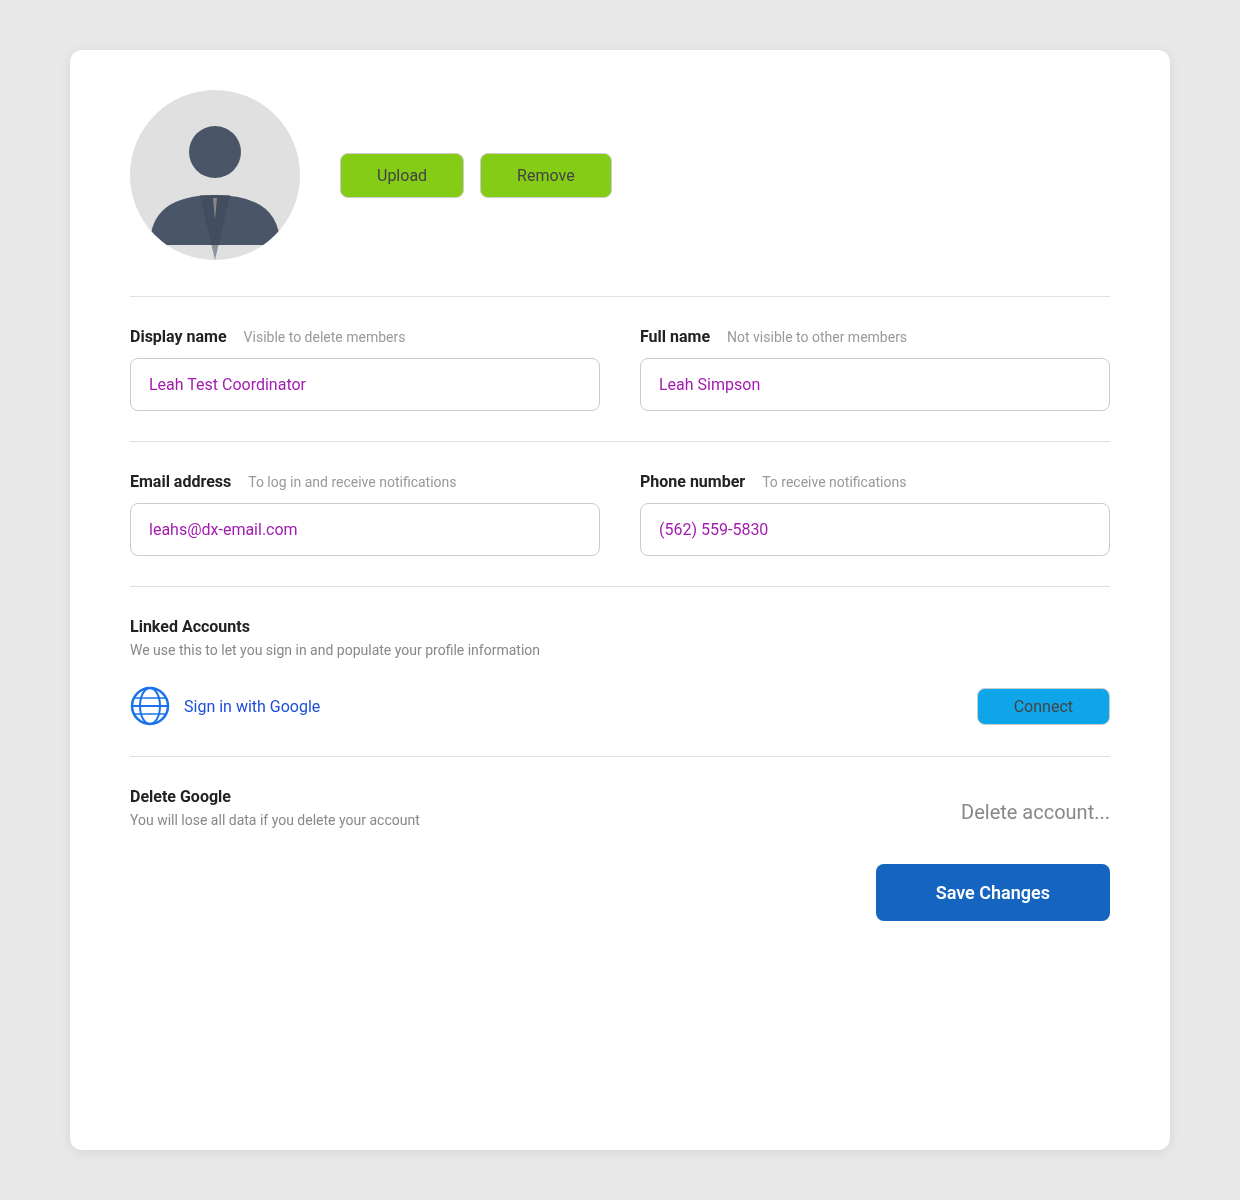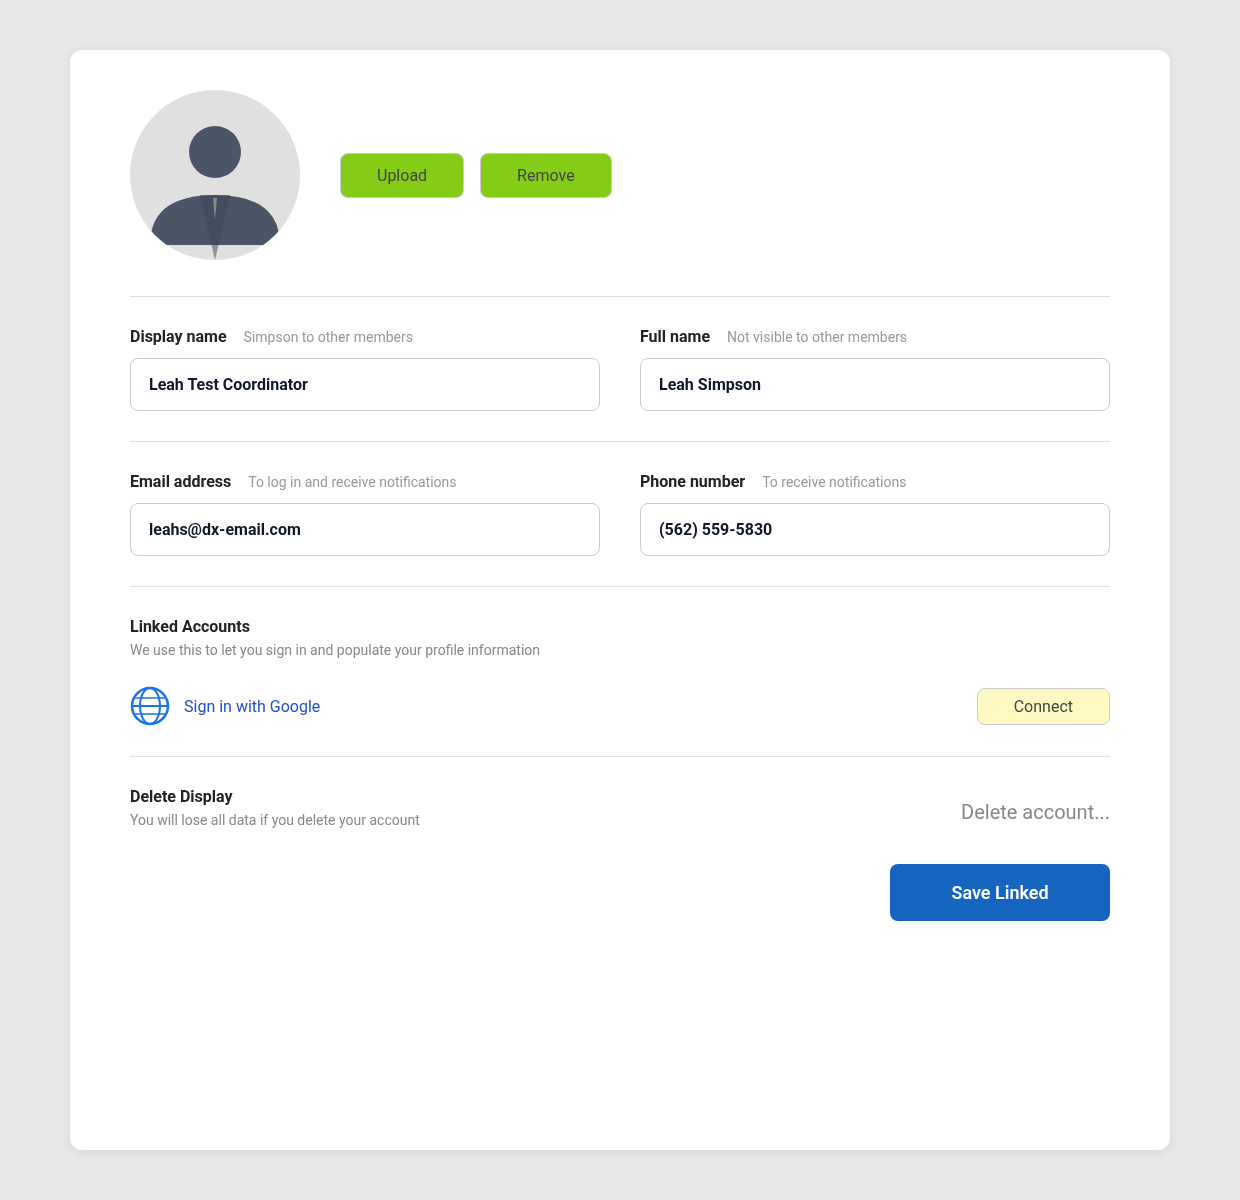--- a/index.html
+++ b/index.html
@@ -97,25 +97,24 @@
       font-size: 14px;
       color: #999999;
     }
 
     .form-input {
       width: 100%;
       padding: 16px 18px;
       border: 1.5px solid #cccccc;
       border-radius: 8px;
       font-size: 16px;
-      color: #0f172a;
+      color: #a21caf;
       font-family: inherit;
       outline: none;
       background: #ffffff;
-      font-weight: bold;
     }
 
     
     .section-title {
       font-size: 16px;
       font-weight: 700;
       color: #222222;
       margin-bottom: 6px;
     }
 
@@ -145,21 +144,21 @@
 
     .linked-account-label {
       font-size: 16px;
       color: #1d4ed8;
     }
 
     .btn-connect {
       padding: 8px 36px;
       border: 1.5px solid #cccccc;
       border-radius: 8px;
-      background: #fef9c3;
+      background: #0ea5e9;
       font-size: 16px;
       color: #444444;
       cursor: pointer;
       font-family: inherit;
     }
 
     
     .delete-section {
       display: flex;
       justify-content: space-between;
@@ -221,21 +220,21 @@
       <button class="btn-outline">Remove</button>
     </div>
   </div>
 
   <hr class="divider">
 
   <div class="form-row">
     <div class="form-group">
       <div class="form-label-row">
         <span class="form-label">Display name</span>
-        <span class="form-hint">Simpson to other members</span>
+        <span class="form-hint">Visible to delete members</span>
       </div>
       <input class="form-input" type="text" value="Leah Test Coordinator" style="">
     </div>
     <div class="form-group">
       <div class="form-label-row">
         <span class="form-label">Full name</span>
         <span class="form-hint">Not visible to other members</span>
       </div>
       <input class="form-input" type="text" value="Leah Simpson" style="">
     </div>
@@ -280,23 +279,23 @@
         <span class="linked-account-label">Sign in with Google</span>
       </div>
       <button class="btn-connect">Connect</button>
     </div>
   </div>
 
   <hr class="divider">
 
   <div class="delete-section">
     <div class="delete-left">
-      <div class="section-title">Delete Display</div>
+      <div class="section-title">Delete Google</div>
       <div class="section-subtitle" style="margin-bottom:0">You will lose all data if you delete your account</div>
     </div>
     <span class="delete-link">Delete account...</span>
   </div>
 
   <div class="save-row">
-    <button class="btn-save">Save Linked</button>
+    <button class="btn-save">Save Changes</button>
   </div>
 
 </div>
 
 </body></html>

